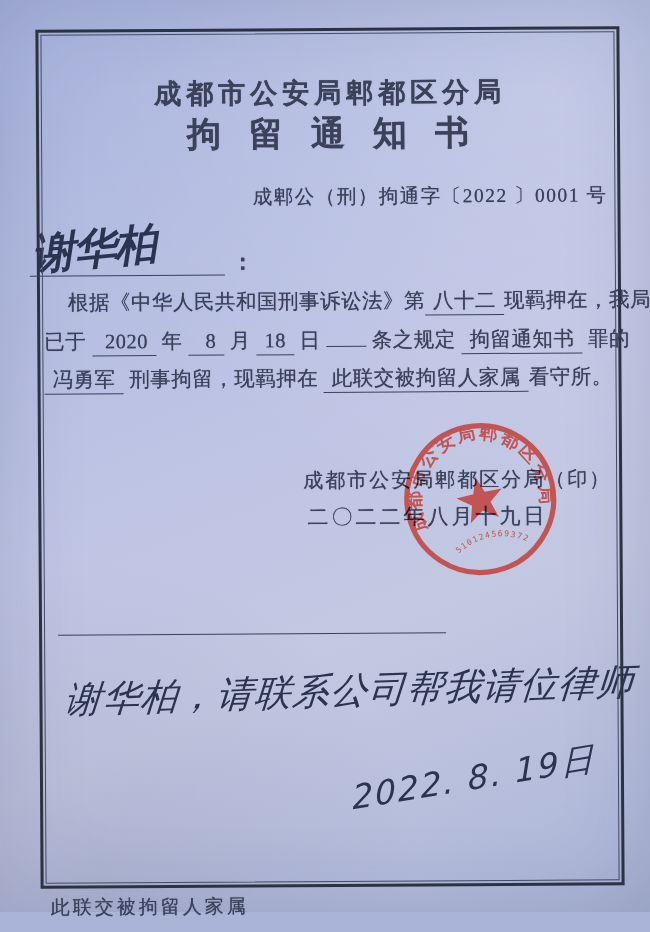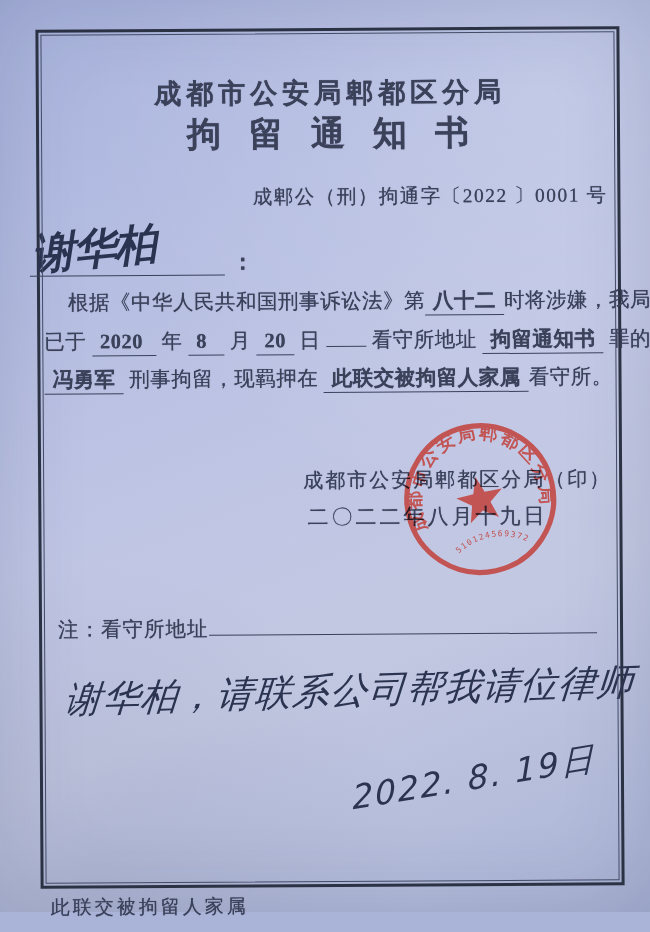--- a/index.html
+++ b/index.html
@@ -49,21 +49,21 @@
     position:absolute; left:-10px; top:243px; width:195px;
     border-bottom:1.6px solid #39415c;
   }
   .addressee-colon { position:absolute; left:192px; top:216px; font-size:22px; font-weight:700; }
   .body-line { position:absolute; left:4px; right:4px; font-size:20.5px; letter-spacing:.5px; white-space:nowrap; }
   .bl1 { top:256px; padding-left:24px; }
   .bl2 { top:295px; }
   .bl3 { top:333px; }
   .u {
     display:inline-block; border-bottom:1.4px solid #39415c;
-    text-align:left; padding:0 8px; line-height:1.25;font-weight:bold;
+    text-align:right; padding:0 8px; line-height:1.25;
   }
   .u-blank { min-width:40px; }
   .u-year { min-width:64px; } .u-num { min-width:36px; }
   .issuer-line {
     position:absolute; right:8px; top:436px; font-size:20px; letter-spacing:2px;
   }
   .date-line {
     position:absolute; right:72px; top:472px; font-size:21px; letter-spacing:3px;
   }
   .seal {
@@ -100,33 +100,33 @@
 
       <div class="doc-title print">拘留通知书</div>
 
       <div class="doc-number print">成郫公（刑）拘通字〔2022 〕0001 号</div>
 
       <div class="addressee-name ink hw">谢华柏</div>
       <div class="addressee-line"></div>
       <div class="addressee-colon print">：</div>
 
       <div class="body-line bl1 print">
-        <span>根据《中华人民共和国刑事诉讼法》第</span><span class="u">八十二</span><span>时将涉嫌，我局</span>
+        <span>根据《中华人民共和国刑事诉讼法》第</span><span class="u">八十二</span><span>现羁押在，我局</span>
       </div>
 
       <div class="body-line bl2 print">
         <span>已于</span>
         <span class="u u-year">2020</span>
         <span>年</span>
         <span class="u u-num">8</span>
         <span>月</span>
-        <span class="u u-num">20</span>
+        <span class="u u-num">18</span>
         <span>日</span>
         <span class="u u-blank"></span>
-        <span>看守所地址</span>
+        <span>条之规定</span>
         <span class="u">拘留通知书</span>
         <span>罪的</span>
       </div>
 
       <div class="body-line bl3 print">
         <span class="u">冯勇军</span>
         <span>刑事拘留，现羁押在</span>
         <span class="u">此联交被拘留人家属</span><span>看守所。</span>
       </div>
 
@@ -143,21 +143,21 @@
         <polygon fill="#c2403a" points="84,60 90.2,77.5 108.7,78 94,89.2 99.3,107 84,96.5 68.7,107 74,89.2 59.3,78 77.8,77.5"></polygon>
         <text font-size="19.5" font-weight="bold" fill="#c2403a" font-family="'Liberation Serif','DejaVu Serif',serif">
           <textPath href="#ringArc" startOffset="3" textLength="240">成都市公安局郫都区分局</textPath>
         </text>
         <text font-size="8.5" fill="#c2403a" letter-spacing="1.5" font-family="'DejaVu Sans Mono','Liberation Mono',monospace">
           <textPath href="#serialArc" startOffset="4">5101245693725</textPath>
         </text>
       </svg>
 
       <div class="note-line print">
-        <span>注：看守所地址</span><span class="note-underline"></span>
+        <span class="note-underline"></span>
       </div>
 
       <div class="hw-message ink hw">谢华柏，请联系公司帮我请位律师</div>
 
       <div class="hw-date ink hw">2022. 8. 19日</div>
 
     </div>
 
     <div class="footer-note print">此联交被拘留人家属</div>
 

